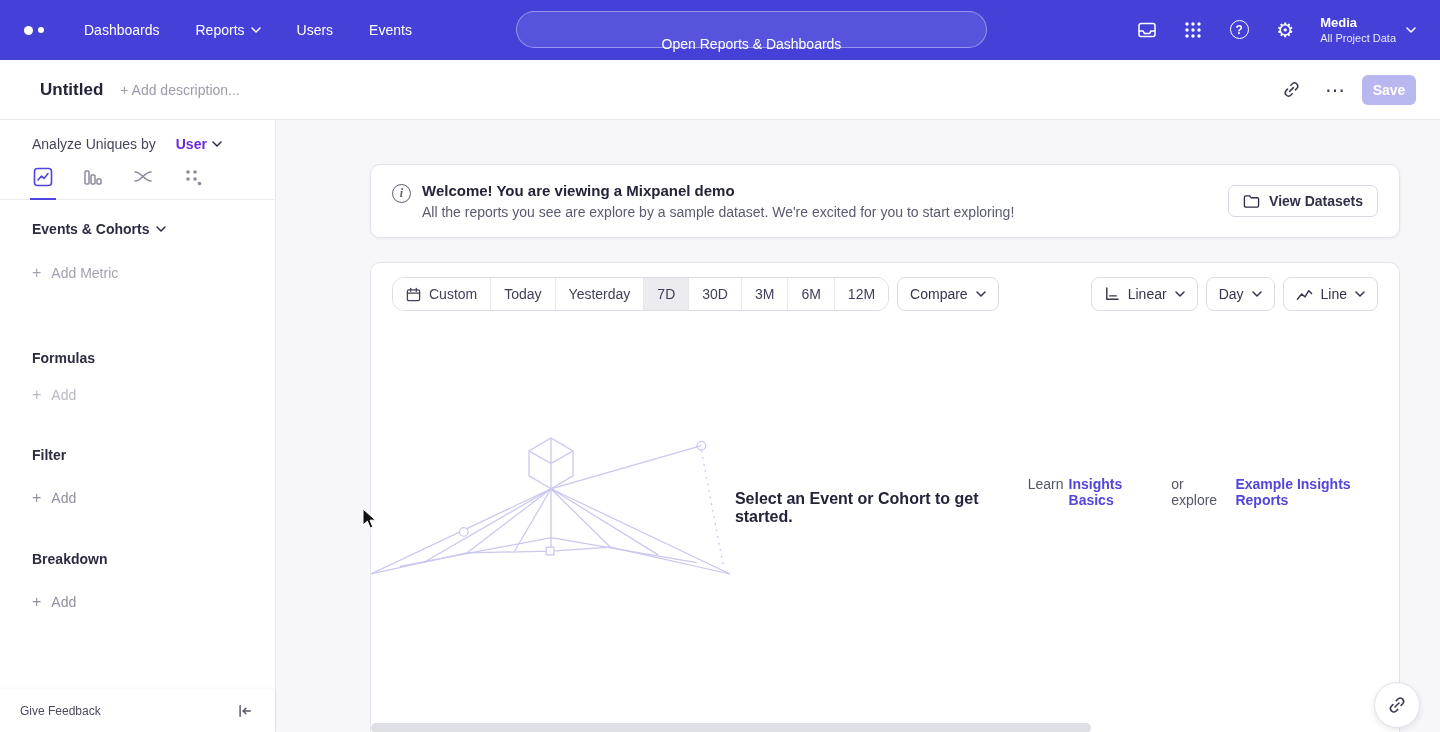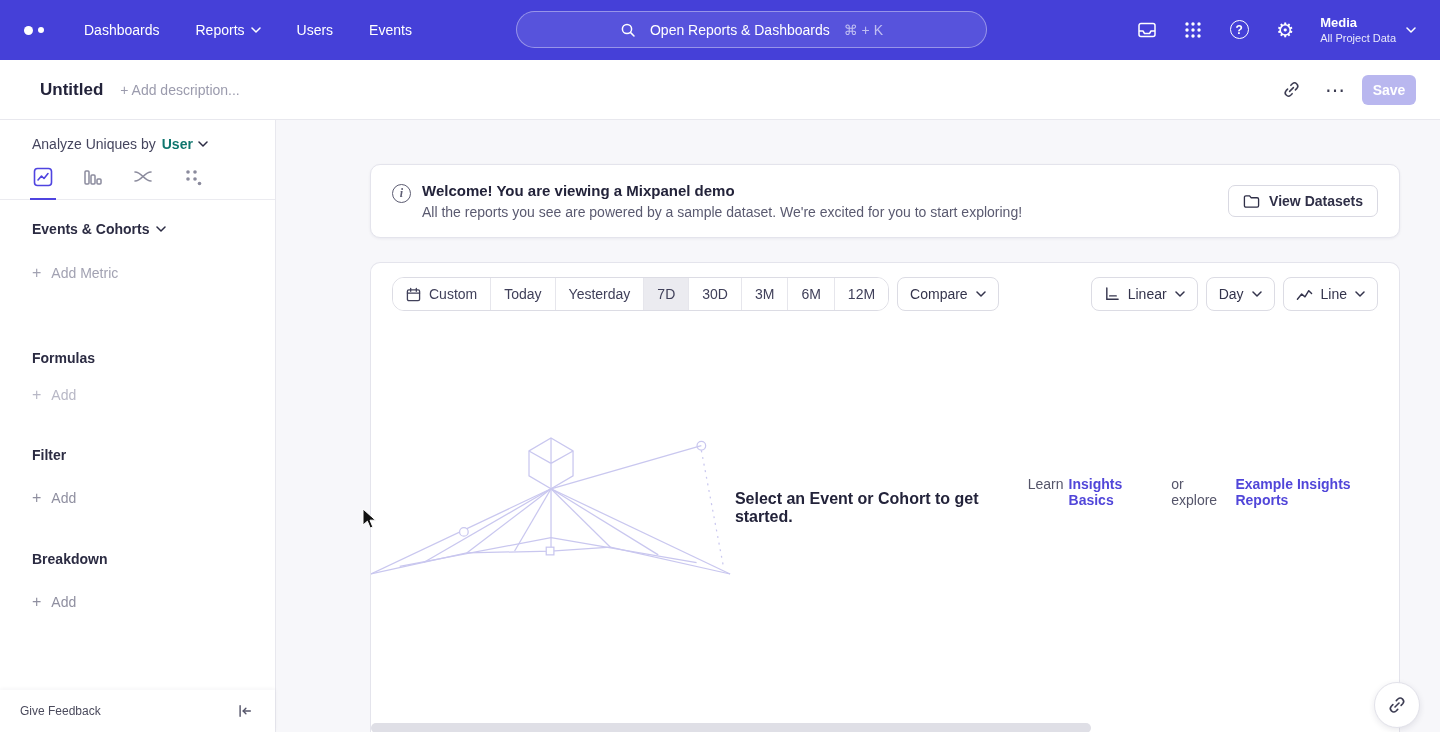--- a/index.html
+++ b/index.html
@@ -18,22 +18,22 @@
     background:#4540d8; display:flex; align-items:center; padding:0 24px;
   }
   .logo { display:flex; align-items:center; gap:5px; margin-right:40px; cursor:pointer; }
   .logo .dot1 { width:9px; height:9px; border-radius:50%; background:#fff; }
   .logo .dot2 { width:6px; height:6px; border-radius:50%; background:#fff; }
   .nav-item { color:#fff; font-size:14px; margin-right:36px; display:flex; align-items:center; gap:6px; cursor:pointer; white-space:nowrap; }
   .chev { flex:0 0 auto; }
   .search {
     position:absolute; left:516px; top:11px; width:471px; height:37px;
     background:rgba(255,255,255,0.10); border:1px solid rgba(255,255,255,0.38);
-    border-radius:19px; display:flex; align-items:center; justify-content:center; gap:14px;
-    color:#fff; font-size:14px; cursor:pointer;
+    border-radius:19px; display:flex; align-items:center; justify-content:flex-start; gap:24px;
+    color:#fff; font-size:14px; cursor:pointer;flex-direction:column;
   }
   .search .shortcut { color:rgba(255,255,255,0.62); }
   .nav-right { margin-left:auto; display:flex; align-items:center; gap:24px; }
   .nav-icon { color:#fff; cursor:pointer; display:flex; align-items:center; justify-content:center; width:22px; height:22px; }
   .help-circle { width:19px; height:19px; border:1.6px solid #fff; border-radius:50%; font-size:12px; font-weight:bold; display:flex; align-items:center; justify-content:center; }
   .gear-glyph { font-size:20px; line-height:20px; }
   .project { display:flex; align-items:center; gap:10px; color:#fff; cursor:pointer; }
   .project .ptext { display:flex; flex-direction:column; line-height:1.35; }
   .project .pname { font-size:13px; font-weight:700; }
   .project .psub { font-size:11px; color:rgba(255,255,255,0.88); }
@@ -53,21 +53,21 @@
     width:54px; height:30px; background:#b9b7ef; color:#fff; font-size:14px; font-weight:600;
     border:none; border-radius:6px; cursor:pointer; font-family:inherit;
   }
 
   
   .sidebar {
     position:absolute; top:120px; left:0; width:276px; height:612px;
     background:#fff; border-right:1px solid #e8e8ee;
   }
   .analyze-row { padding:16px 20px 15px 32px; font-size:14px; color:#45455e; display:flex; align-items:center; gap:5px; }
-  .analyze-value { font-weight:600; color:#0f766e; display:flex; align-items:center; gap:5px; cursor:pointer; margin-left:1px; }
+  .analyze-value { font-weight:600; color:#6d28d9; display:flex; align-items:center; gap:5px; cursor:pointer; margin-left:15px; }
   .tabs-row { display:flex; gap:24px; padding-left:30px; border-bottom:1px solid #ebebf0; }
   .tab { width:26px; padding-bottom:11px; display:flex; justify-content:center; color:#8b8b9d; cursor:pointer; }
   .tab.active { color:#4f44e0; border-bottom:2px solid #4f44e0; margin-bottom:-1px; }
   .side-section { padding-left:32px; }
   .section-label { font-size:14px; font-weight:700; color:#2b2b42; display:flex; align-items:center; gap:7px; }
   .add-row { display:flex; align-items:center; gap:10px; font-size:14px; cursor:pointer; }
   .add-plus { font-size:16px; }
   .gray1 { color:#a2a2b2; }
   .gray2 { color:#b8b8c6; }
   .gray3 { color:#8f8fa0; }
@@ -319,21 +319,21 @@
     </span>
   </div>
 </div>
 
 <div class="main">
 
   <div class="banner">
     <span class="info-circ">i</span>
     <div class="banner-text">
       <div class="banner-title">Welcome! You are viewing a Mixpanel demo</div>
-      <div class="banner-sub">All the reports you see are powered by a sample dataset. We're excited for you to start exploring!</div>
+      <div class="banner-sub">All the reports you see are explore by a sample dataset. We're excited for you to start exploring!</div>
     </div>
     <button class="view-datasets">
       <svg width="17" height="15" viewBox="0 0 18 15">
           <path d="M1.5 3 a1.5 1.5 0 0 1 1.5-1.5 h4 l1.5 2 h6.5 a1.5 1.5 0 0 1 1.5 1.5 v7 a1.5 1.5 0 0 1 -1.5 1.5 h-12 a1.5 1.5 0 0 1 -1.5-1.5 z" fill="none" stroke="#2f2f47" stroke-width="1.4" stroke-linejoin="round"></path>
         </svg>
       <span>View Datasets</span>
     </button>
   </div>
 
   <div class="chart-card">

